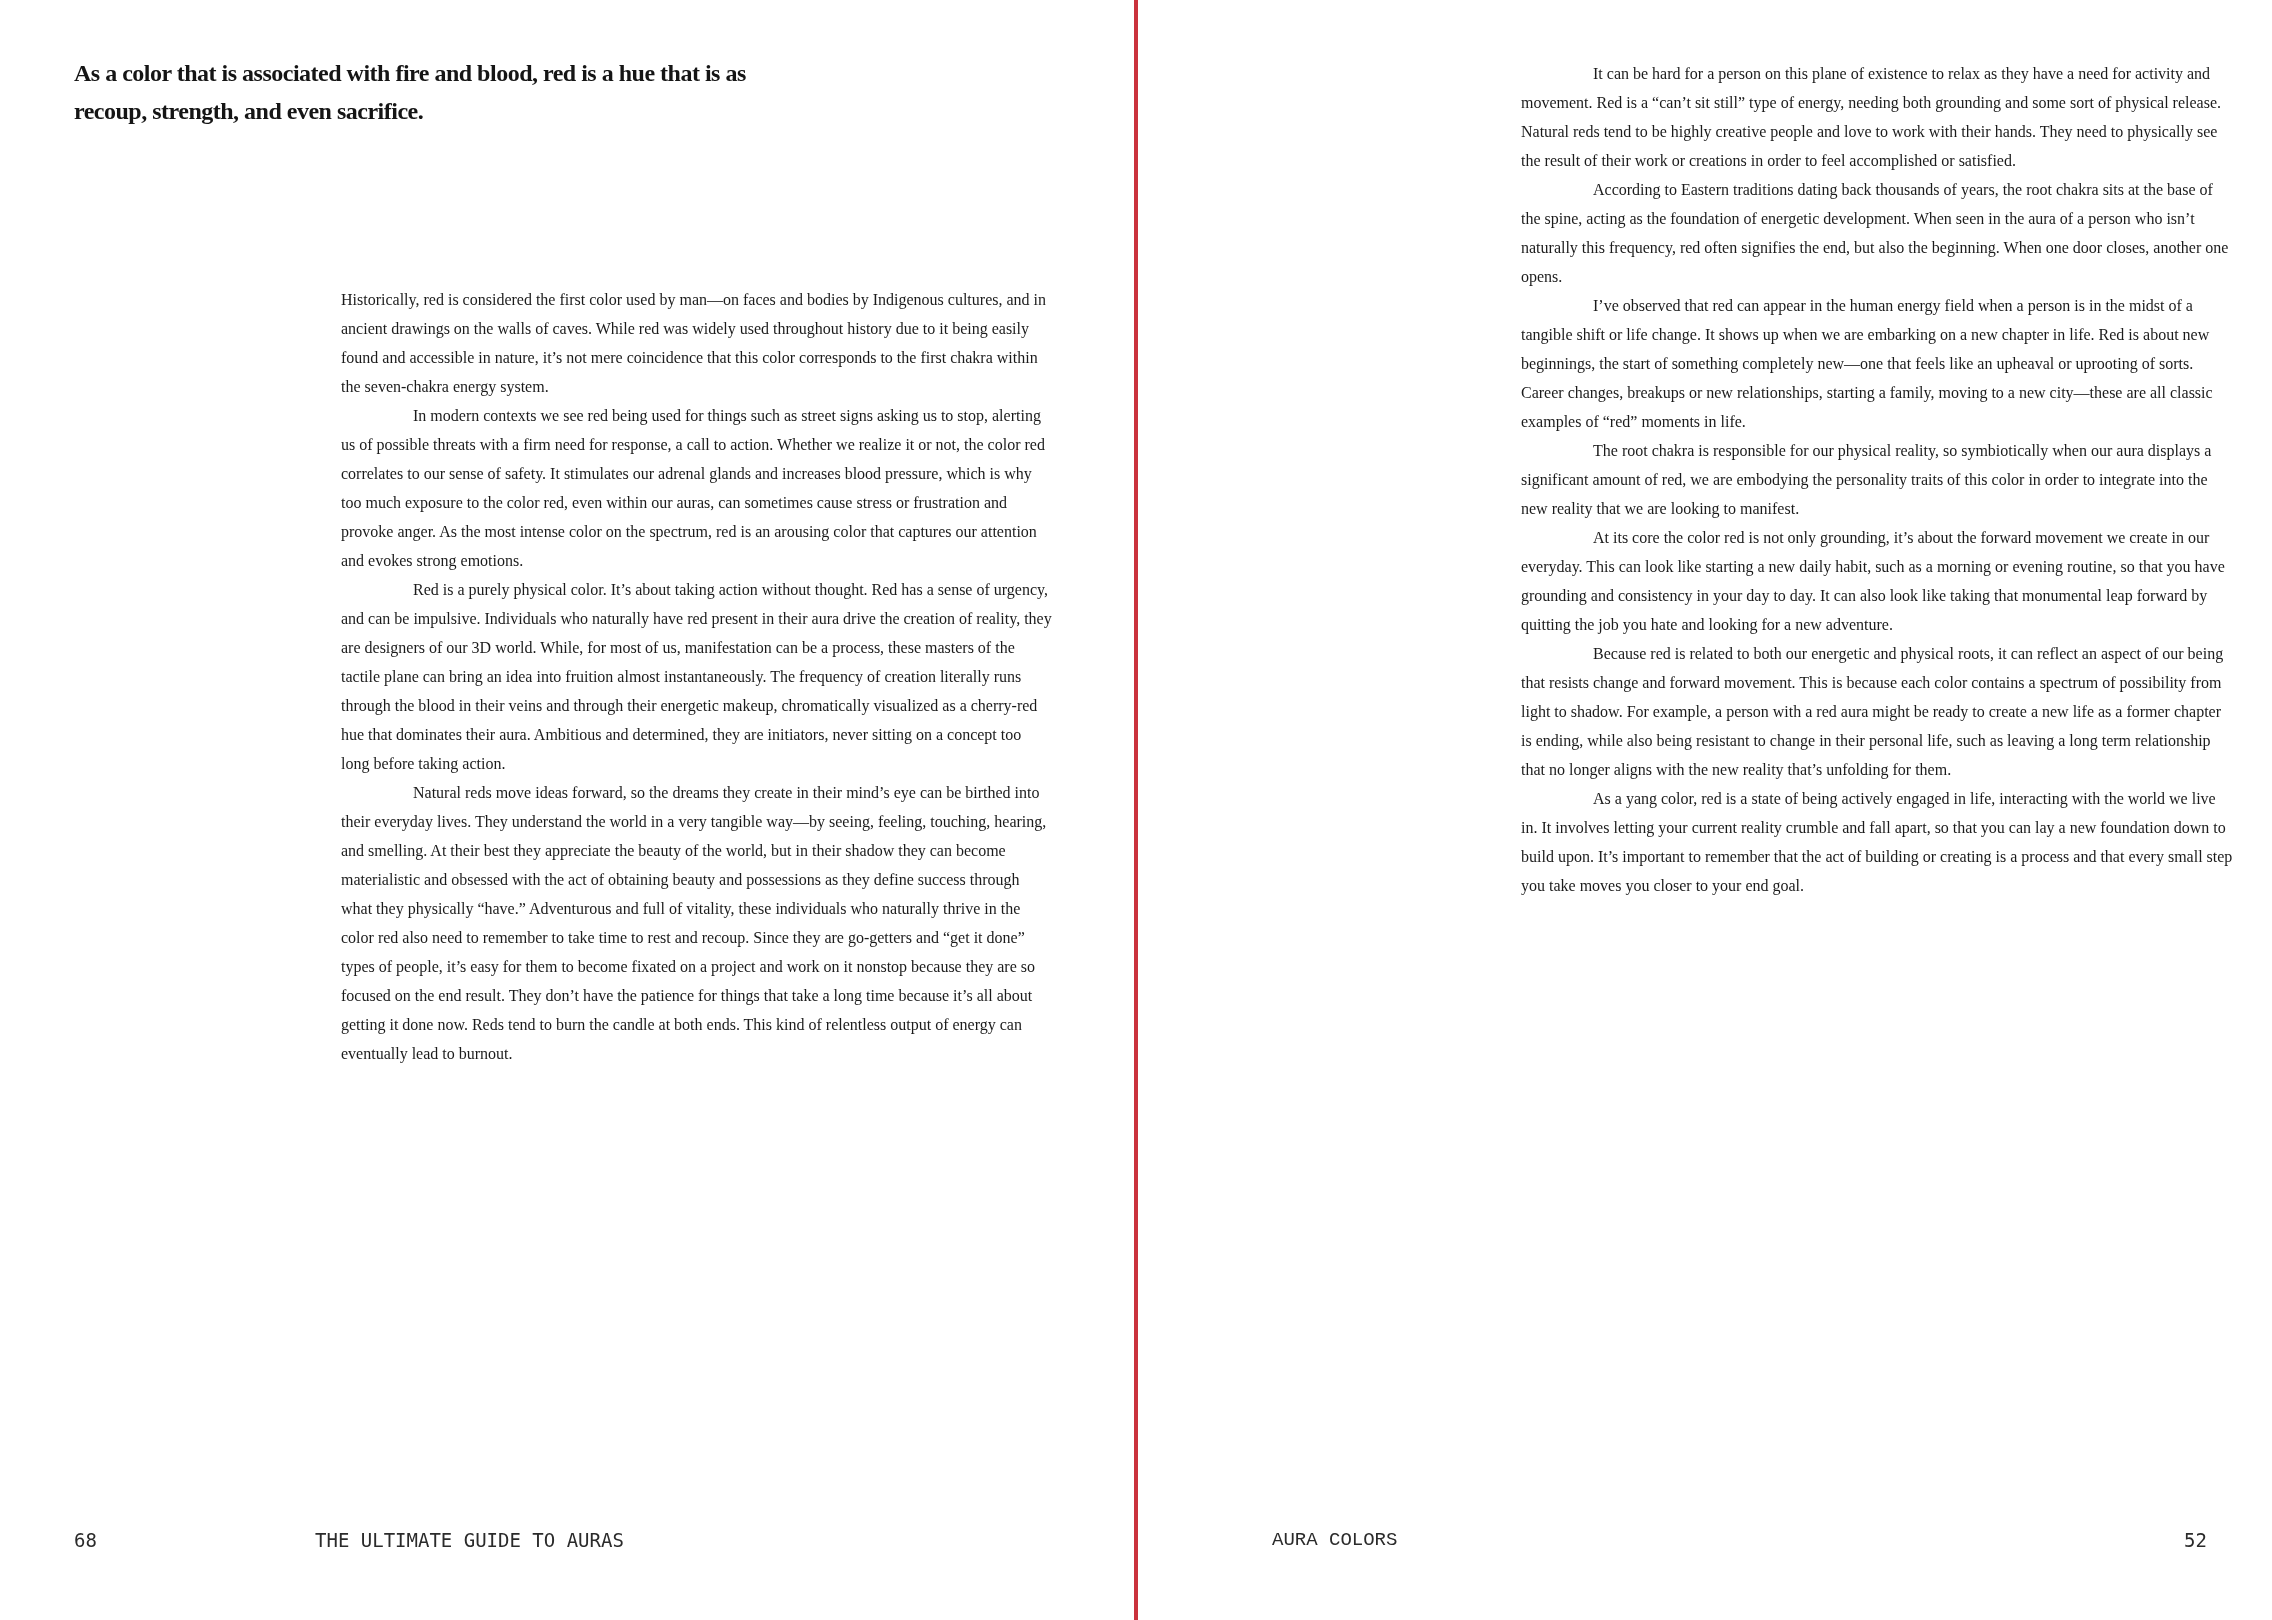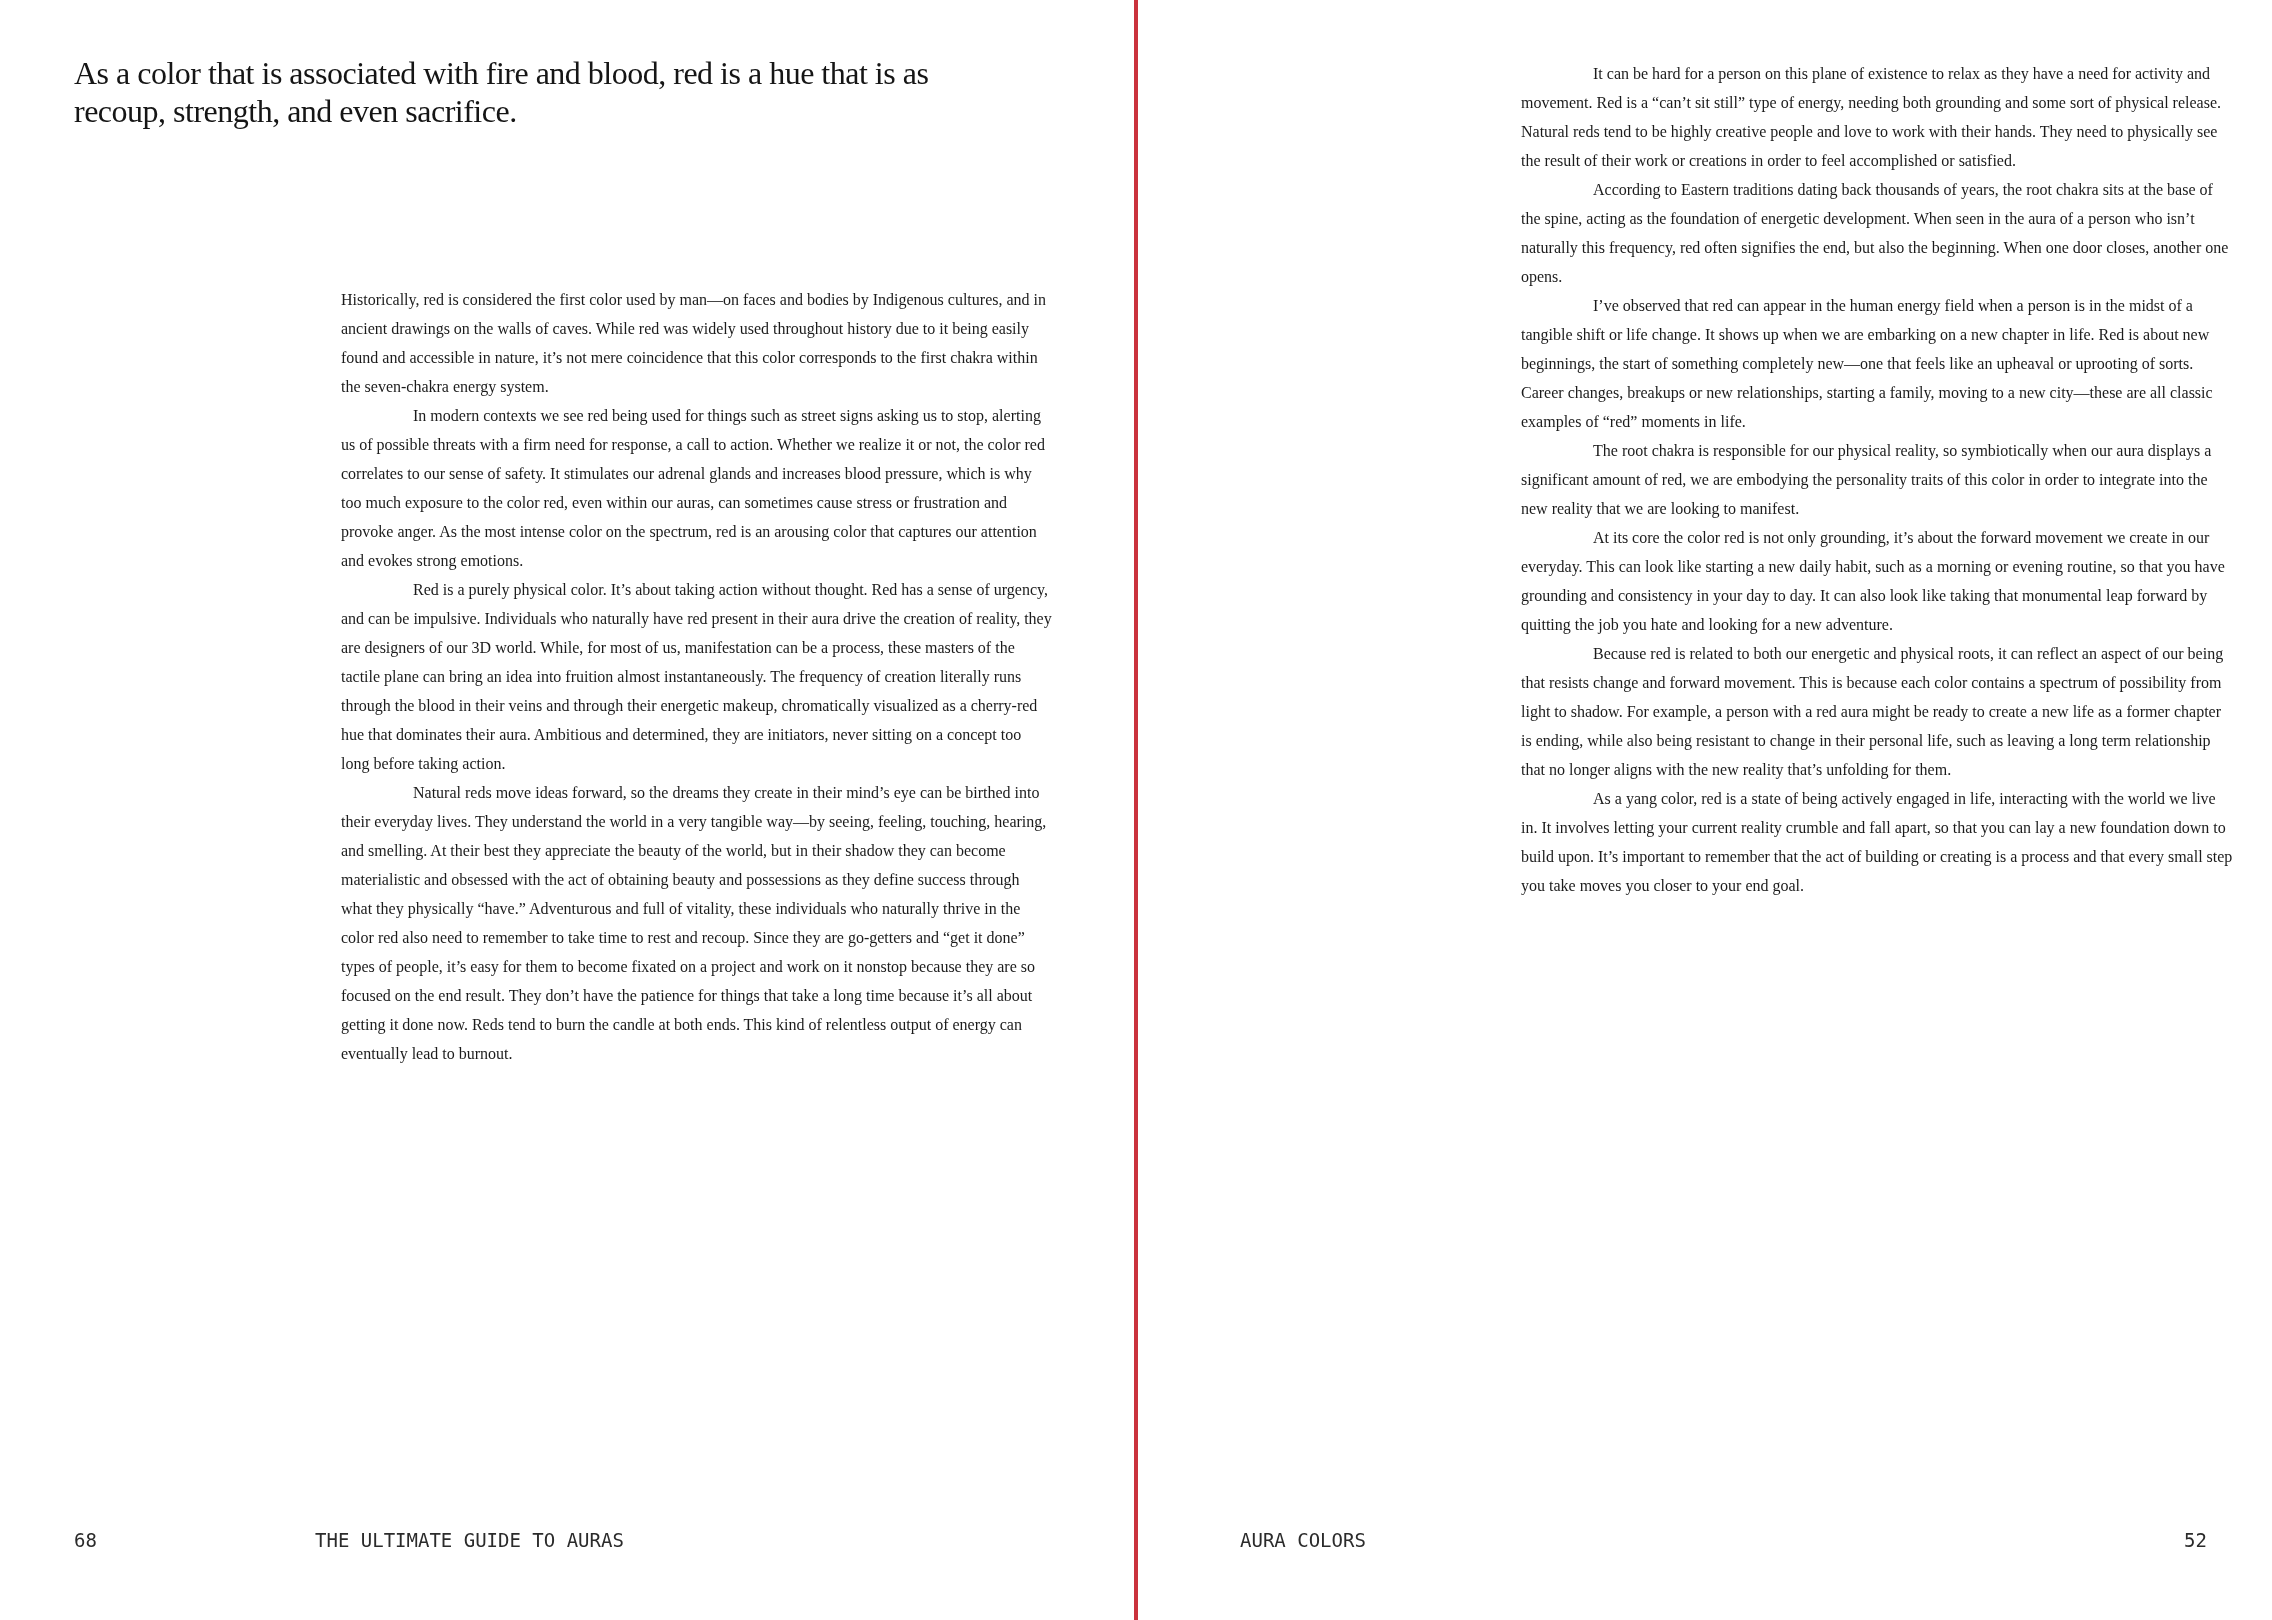--- a/index.html
+++ b/index.html
@@ -33,21 +33,21 @@
       rgba(255,250,249,0) 93%);
   }
   .gutter-line {
     position:absolute; left:1134px; top:0; width:3.5px; height:1621px;
     background:rgba(190,5,18,0.82);
   }
 
   
   .intro {
     position:absolute; left:74px; top:54px; width:1014px;
-    font-size:32px; line-height:38px; font-weight:normal;
+    font-size:24px; line-height:38px; font-weight:bold;
     letter-spacing:-0.5px; color:#151515;
   }
   .intro-line { white-space:nowrap; }
 
   
   .col {
     position:absolute; width:712px;
     font-size:16px; line-height:29px;
   }
   .col p.para { margin:0; text-indent:72px; }
@@ -56,21 +56,21 @@
   .col-right { left:1521px; top:59px; }
 
   
   .foot {
     position:absolute; top:1529px;
     font-family:"DejaVu Sans Mono", "Liberation Mono", monospace;
     font-size:19px; color:#2b2b2b; line-height:23px;
   }
   .foot-pagenum-left  { left:74px;text-align:right; }
   .foot-booktitle     { left:315px; width:691px; }
-  .foot-sectiontitle  { left:1240px; }
+  .foot-sectiontitle  { left:1272px;font-family:Liberation Mono, monospace; }
   .foot-pagenum-right { right:66px; text-align:right; }
 </style>
 </head>
 <body>
 
 <div class="spread">
 
   <div class="aura-stripe"></div>
   <div class="gutter-line"></div>
 

